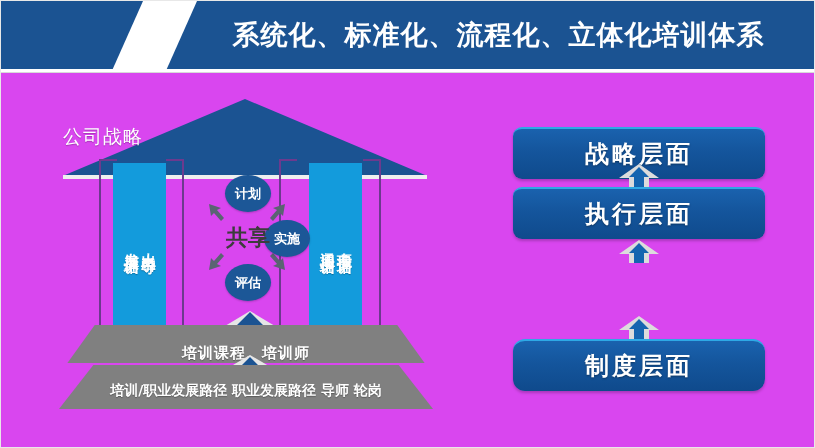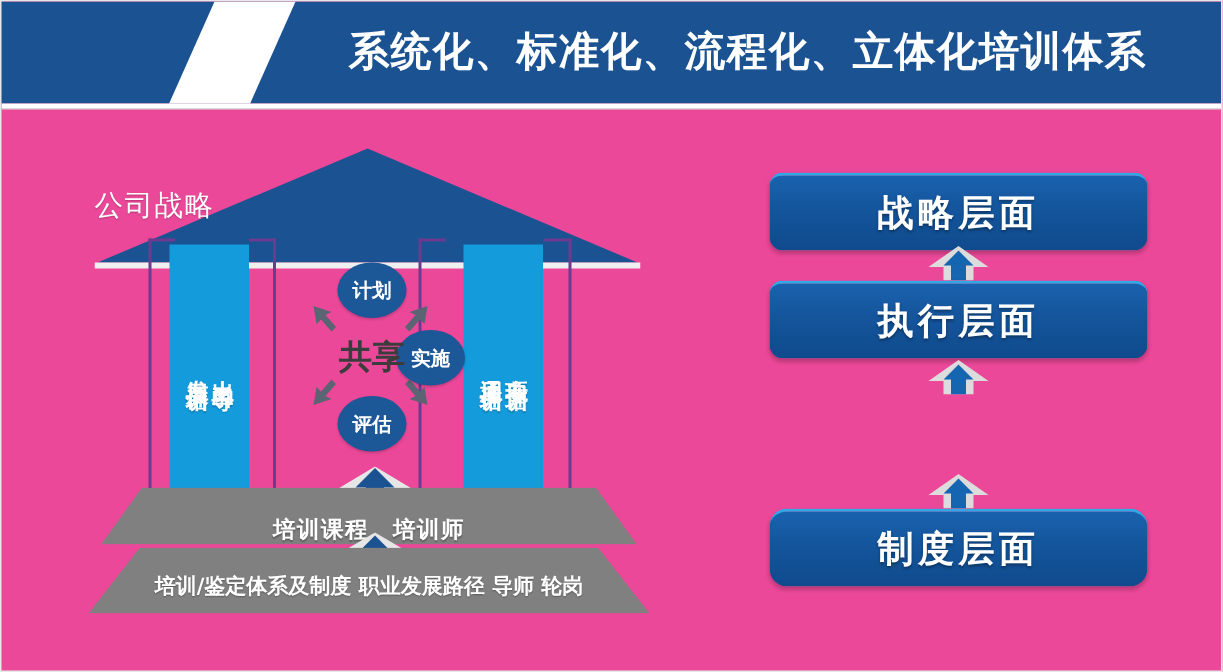--- a/index.html
+++ b/index.html
@@ -7,21 +7,21 @@
     padding: 0;
     background: #ffffff;
   }
   body {
     font-family: "DejaVu Sans", "Liberation Sans", sans-serif;
   }
   #slide {
     position: relative;
     width: 815px;
     height: 448px;
-    background: #ec4899;
+    background: #d946ef;
     overflow: hidden;
     border: 1px solid #e8e8e8;
     box-sizing: border-box;
   }
 
   
   .banner {
     position: absolute;
     left: 0;
     top: 0;
@@ -241,21 +241,21 @@
     display: flex;
     align-items: center;
     justify-content: center;
     color: #ffffff;
     font-size: 24px;
     font-weight: bold;
     letter-spacing: 3px;
     box-shadow: 0 2px 3px rgba(0,0,0,0.22);
     text-shadow: 0 1px 2px rgba(0,0,0,0.35);
   }
-  .layer-btn.l0 { top: 4px; }
+  .layer-btn.l0 { top: 16px; }
   .layer-btn.l1 { top: 76px; }
   .layer-btn.l2 { top: 152px; }
   .layer-btn.l3 { top: 228px; border-radius: 12px; }
 
   .step-arrow {
     position: absolute;
     left: 105px;
     width: 42px;
     height: 24px;
   }
@@ -341,21 +341,21 @@
     </div>
 
     <div class="big-arrow arrow-b">
       <svg width="70" height="26" viewBox="0 0 70 26">
         <path d="M35 0 L69 20 L53 20 L53 26 L17 26 L17 20 L1 20 Z" fill="#e6e6e6"></path>
         <path d="M35 2 L51 18 L43 18 L43 26 L27 26 L27 18 L19 18 Z" fill="#1B5392"></path>
       </svg>
     </div>
 
     <div class="trap trap-2">
-      <span>培训/鉴定体系及制度  职业发展路径  导师  轮岗</span>
+      <span>培训/职业发展路径  职业发展路径  导师  轮岗</span>
     </div>
   </div>
 
   <div class="layers">
     <div class="layer-btn l0">战略层面</div>
     <div class="step-arrow s0">
       <svg width="42" height="24" viewBox="0 0 42 24">
         <path d="M21 1 L41 15 L31 15 L31 24 L11 24 L11 15 L1 15 Z" fill="#dcdcdc"></path>
         <path d="M21 4 L31 14 L26 14 L26 24 L16 24 L16 14 L11 14 Z" fill="#1565B0"></path>
       </svg>

